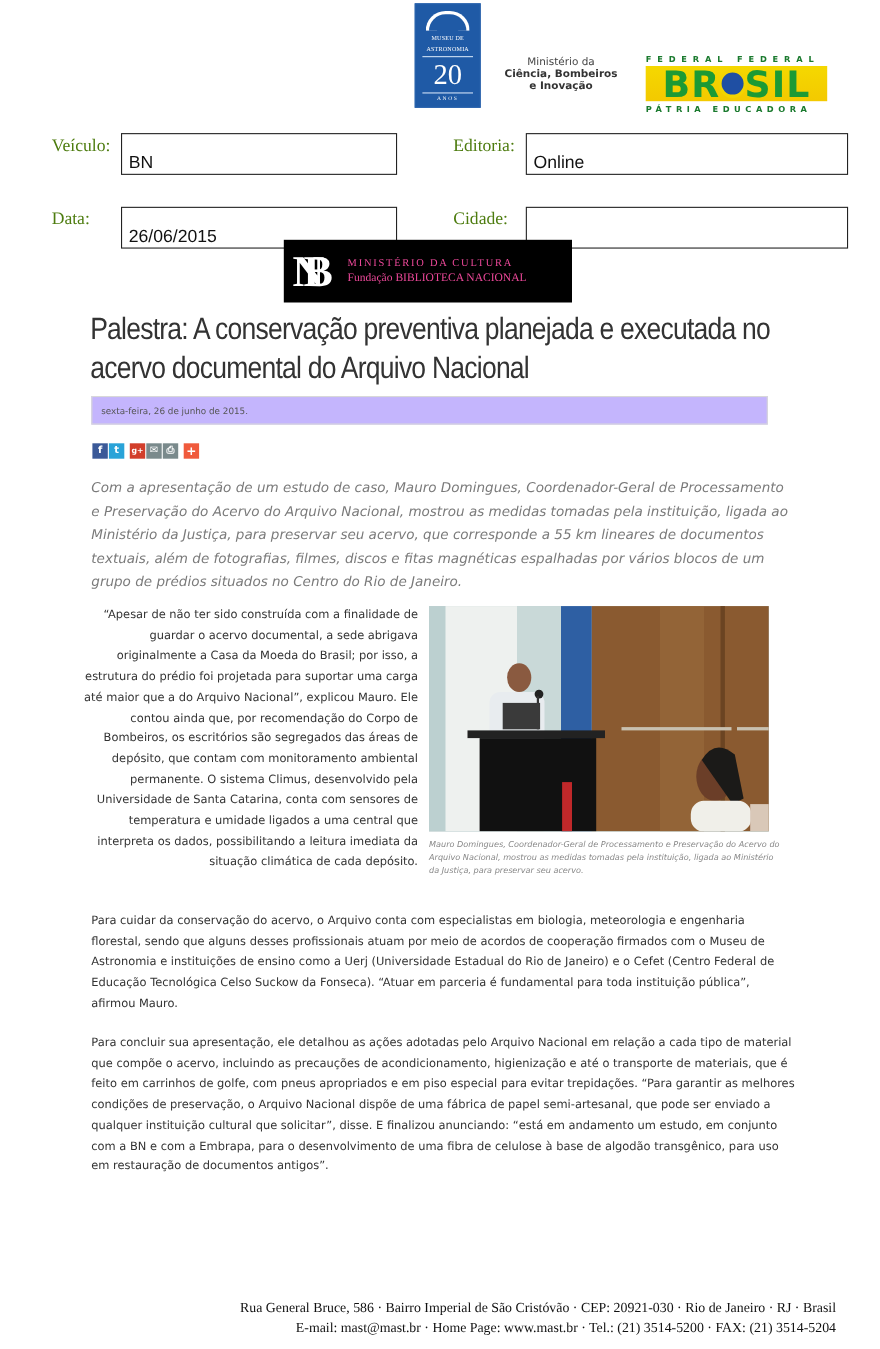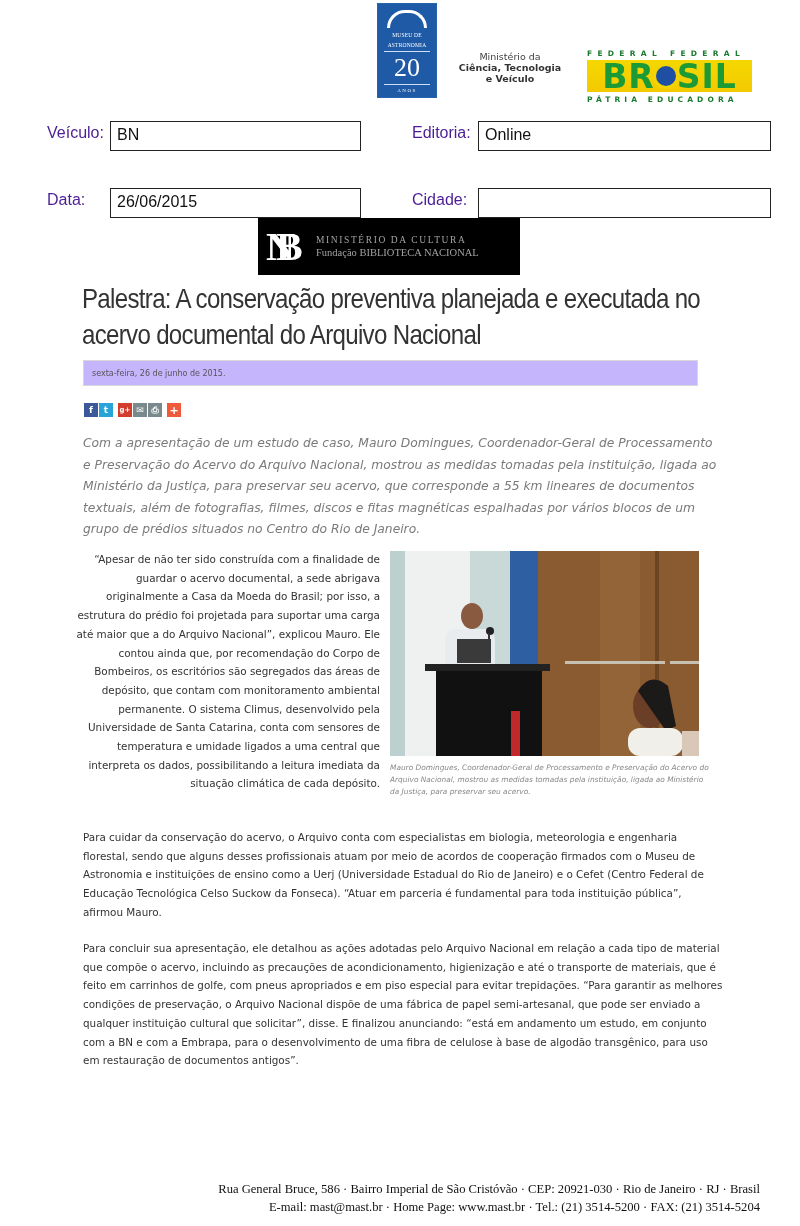--- a/index.html
+++ b/index.html
@@ -16,29 +16,29 @@
   .mcti { position: absolute; left: 455px; top: 51px; width: 110px; text-align: center; font-family: "DejaVu Sans", sans-serif; font-size: 9.5px; line-height: 11px; color: #444; }
   .mcti .strong { font-weight: bold; color: #333; }
 
   .gov { position: absolute; left: 587px; top: 49px; width: 165px; font-family: "DejaVu Sans", sans-serif; }
   .gov .top { font-size: 7.5px; font-weight: bold; letter-spacing: 5.3px; color: #1a7a2e; }
   .gov .brasil { margin-top: 2px; height: 32px; background: linear-gradient(#f5d800, #f3c900); display: flex; align-items: center; justify-content: center; font-size: 33px; font-weight: bold; letter-spacing: 1px; color: #1c9a35; font-family: "DejaVu Sans", sans-serif; position: relative; }
   .gov .brasil .globe { display: inline-block; width: 20px; height: 20px; border-radius: 50%; background: #1f4fa3; border: 3px solid #f2d400; margin: 0 -2px; vertical-align: middle; }
   .gov .bottom { margin-top: 3px; font-size: 7.5px; font-weight: bold; letter-spacing: 4.1px; color: #1a7a2e; }
 
   
-  .field-label { position: absolute; font-family: Liberation Sans, sans-serif; font-size: 16px; color: #4c1d95; }
-  .field-box { position: absolute; height: 30px; border: 1px solid #222; box-sizing: border-box; font-family: "Liberation Sans", sans-serif; font-size: 16px; padding: 4px 6px; color: #111; background: #fff; }
+  .field-label { position: absolute; font-family: Liberation Serif, serif; font-size: 16px; color: #4d7c0f; }
+  .field-box { position: absolute; height: 30px; border: 1px solid #222; box-sizing: border-box; font-family: "Liberation Sans", sans-serif; font-size: 16px; padding: 18px 6px; color: #111; background: #fff; }
 
   
   .bn-logo { position: absolute; left: 258px; top: 218px; width: 262px; height: 57px; background: #000; display: flex; align-items: center; }
   .bn-logo .mono { width: 42px; height: 46px; margin-left: 6px; color: #fff; font-family: "Liberation Serif", serif; font-size: 40px; font-weight: bold; line-height: 46px; text-align: center; position: relative; }
   .bn-logo .mono .n { position: absolute; left: 2px; top: 0; }
   .bn-logo .mono .b { position: absolute; left: 12px; top: 0; }
-  .bn-logo .texts { margin-left: 10px; color: #a3a3a3; font-family: "Liberation Serif", serif; }
+  .bn-logo .texts { margin-left: 10px; color: #ec4899; font-family: "Liberation Serif", serif; }
   .bn-logo .t1 { font-size: 9.5px; letter-spacing: 1.6px; }
   .bn-logo .t2 { font-size: 10.5px; margin-top: 2px; }
 
   
   .headline { position: absolute; left: 82px; top: 281px; width: 640px; font-family: "Liberation Sans", sans-serif; font-size: 28px; line-height: 36px; color: #333; letter-spacing: -0.8px; transform: scaleX(0.86); transform-origin: left top; width: 745px; }
   .date-bar { position: absolute; left: 83px; top: 360px; width: 615px; height: 26px; background: #c4b5fd; border: 1px solid #d8d8d8; box-sizing: border-box; font-family: "DejaVu Sans", sans-serif; font-size: 8px; color: #555; padding: 8px 0 0 8px; }
 
   .share { position: absolute; left: 84px; top: 403px; display: flex; gap: 1px; }
   .share .ico { width: 14px; height: 14px; display: flex; align-items: center; justify-content: center; color: #fff; font-family: "DejaVu Sans", sans-serif; font-size: 9px; font-weight: bold; }
   .share .gap { width: 3px; }
@@ -62,22 +62,22 @@
   <div class="name">MUSEU DE</div>
   <div class="name">ASTRONOMIA</div>
   <div class="line"></div>
   <div class="num">20</div>
   <div class="line"></div>
   <div class="anos">ANOS</div>
 </div>
 
 <div class="mcti">
   <div>Ministério da</div>
-  <div class="strong">Ciência, Tecnologia</div>
-  <div class="strong">e Veículo</div>
+  <div class="strong">Ciência, Bombeiros</div>
+  <div class="strong">e Inovação</div>
 </div>
 
 <div class="gov">
   <div class="top">FEDERAL FEDERAL</div>
   <div class="brasil">
     <span>BR</span>
       <span class="globe"></span>
       <span>SIL</span>
   </div>
   <div class="bottom">PÁTRIA EDUCADORA</div>

